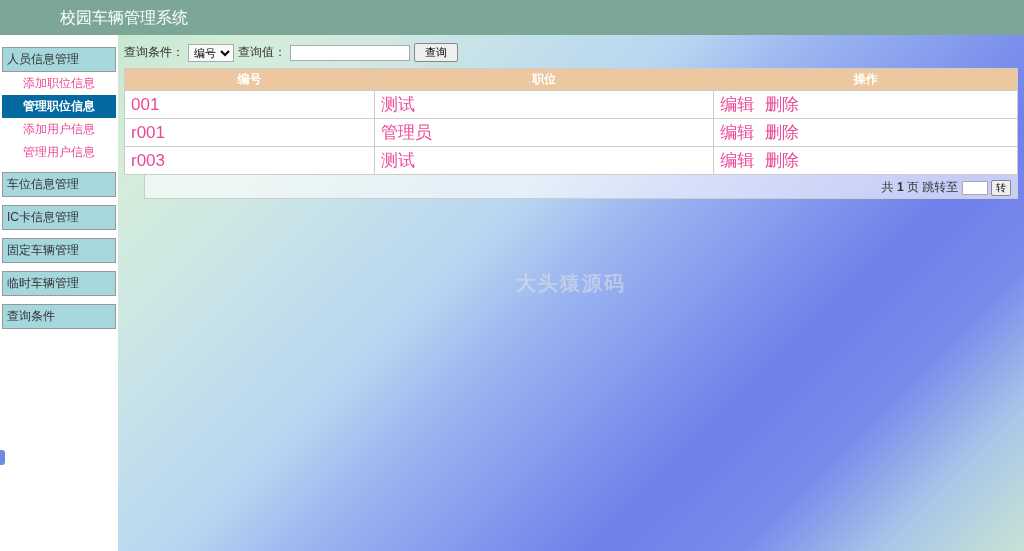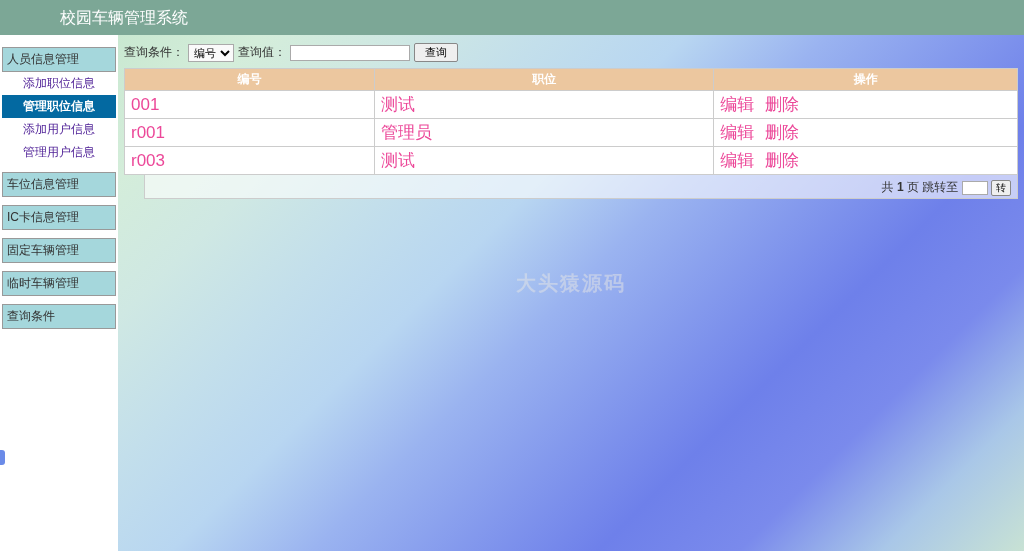--- a/index.html
+++ b/index.html
@@ -32,21 +32,21 @@
       background: #a5d7dc;
       color: #333;
       border: 1px solid #999;
       padding: 3px 4px;
       margin-top: 8px;
       font-size: 12px;
     }
     .sidebar-sub-item {
       text-align: center;
       padding: 3px 0;
-      color: #4c1d95;
+      color: #ec4899;
       font-size: 12px;
       cursor: pointer;
     }
     .sidebar-sub-item.active {
       background: #0369a1;
       color: #fff;
       font-weight: bold;
     }
     .left-tab {
       position: fixed;

